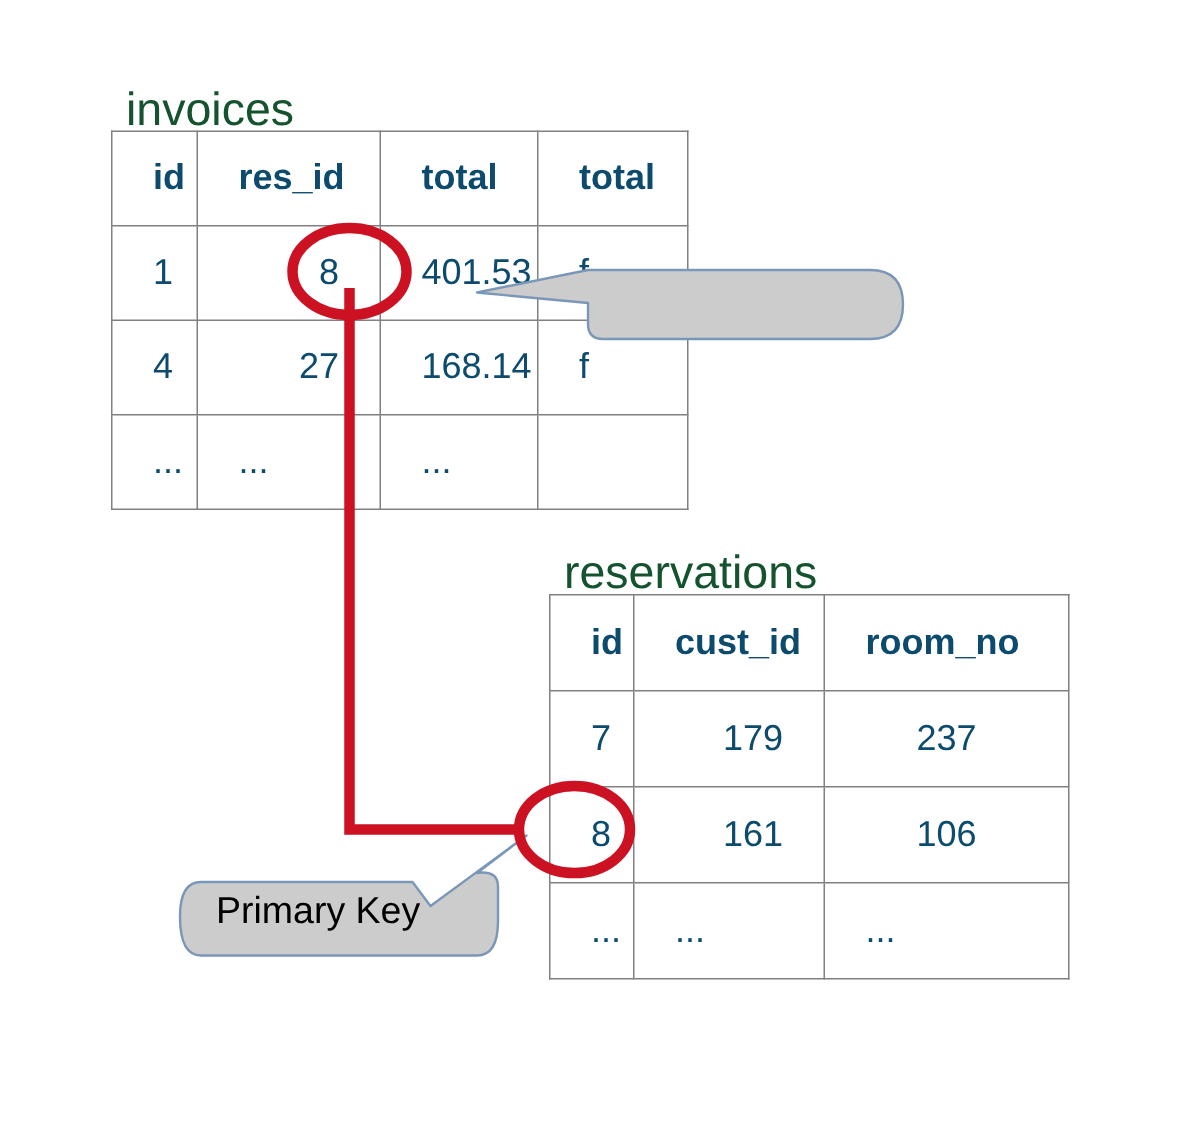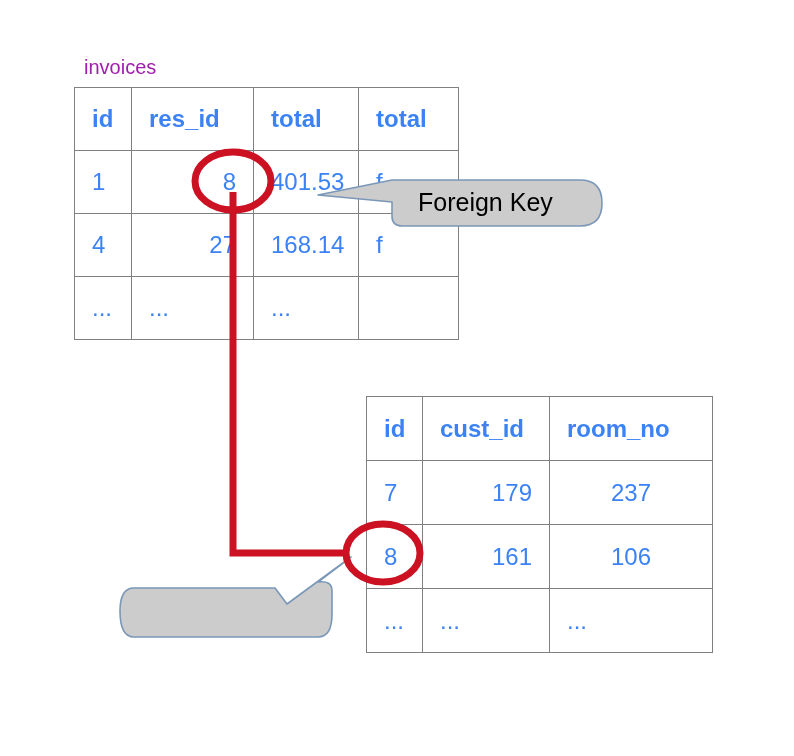--- a/index.html
+++ b/index.html
@@ -12,40 +12,40 @@
     width: 794px;
     height: 756px;
     background: #ffffff;
     font-family: "Liberation Sans", sans-serif;
     overflow: hidden;
   }
 
   
   .tbl-label {
     position: absolute;
-    font-size: 20px;
-    color: #a21caf;
+    font-size: 31px;
+    color: #14532d;
     white-space: nowrap;
     line-height: 1;
   }
   #invoices-label { left: 84px; top: 57px; }
   #reservations-label { left: 376px; top: 366px; }
 
   
   .db-table {
     position: absolute;
     border-collapse: collapse;
     table-layout: fixed;
     background: #ffffff;
   }
   .db-table td, .db-table th {
     border: 1px solid #808080;
     font-size: 24px;
-    color: #3b82f6;
-    padding: 0 17px;
+    color: #0c4a6e;
+    padding: 0 27px;
     font-weight: normal;
     background: transparent;
   }
   .db-table th {
     font-weight: bold;
     text-align: left;
   }
   .al-left   { text-align: left; }
   .al-right  { text-align: right; }
   .al-center { text-align: center; }
@@ -111,20 +111,21 @@
       </tr>
       <tr>
         <td class="al-left">...</td>
         <td class="al-left">...</td>
         <td class="al-left">...</td>
         <td class="al-left"></td>
       </tr>
     </tbody>
   </table>
 
+  <div class="tbl-label" id="reservations-label">reservations</div>
 
   <table class="db-table" id="reservations-table">
     <colgroup>
       <col style="width:56px">
       <col style="width:127px">
       <col style="width:163px">
     </colgroup>
     <thead>
       <tr>
         <th class="al-left">id</th>
@@ -164,16 +165,16 @@
              L 287,604 L 275,588
              L 134,588 Q 120,588 120,611 Q 120,637 134,637
              L 318,637 Q 332,637 332,614
              L 332,591 Q 332,580 318,582 Z" fill="#cccccc" stroke="#7a97b8" stroke-width="1.6" stroke-linejoin="round"></path>
 
     <ellipse cx="233" cy="181" rx="38" ry="29" fill="none" stroke="#cc1122" stroke-width="7"></ellipse>
 
     <ellipse cx="383" cy="553" rx="37" ry="29" fill="none" stroke="#cc1122" stroke-width="7"></ellipse>
   </svg>
 
-  <div class="callout-text" id="fk-text">Foreign Key</div>
 
+  <div class="callout-text" id="pk-text">Primary Key</div>
 
 </div>
 
 </body></html>

